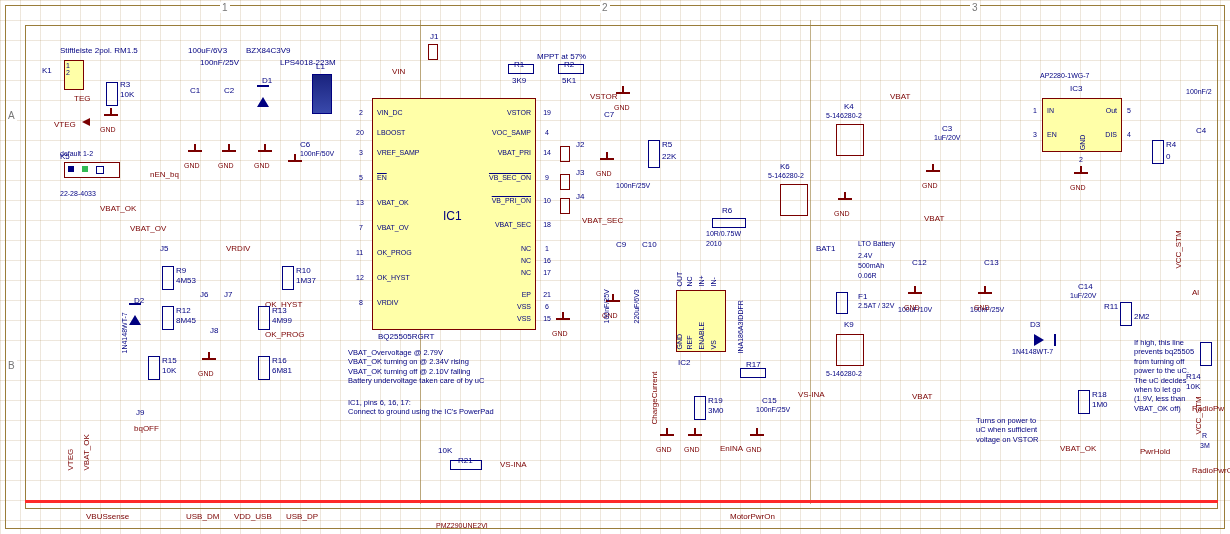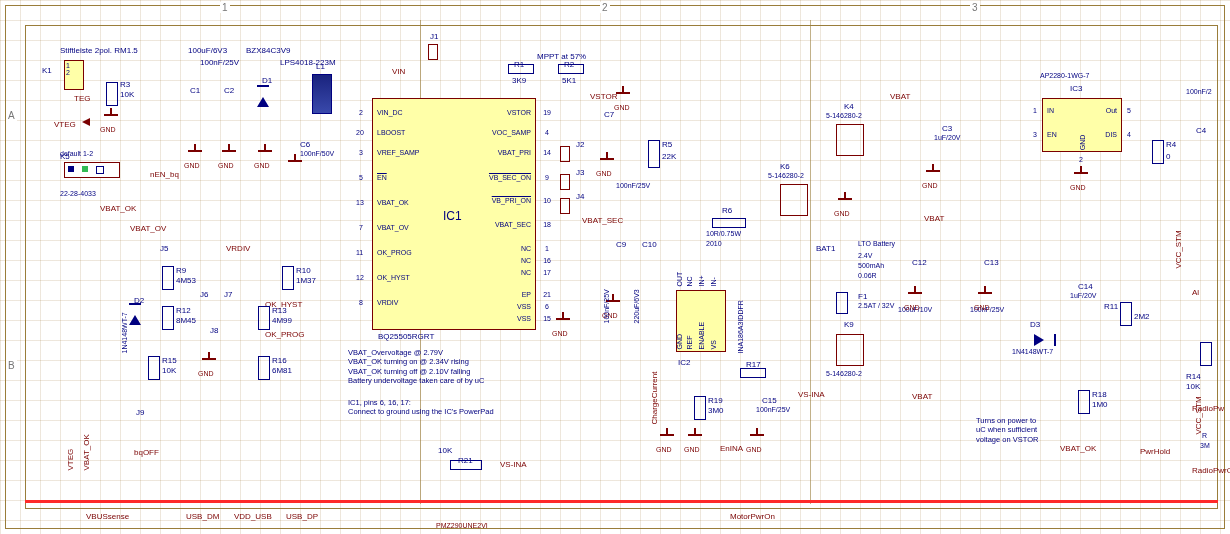--- a/index.html
+++ b/index.html
@@ -362,21 +362,21 @@
 
   <div class="val tiny" style="left:124px;top:350px;transform:rotate(-90deg);transform-origin:left">1N4148WT-7</div>
   <div class="val" style="left:134px;top:296px">D2</div>
   <div class="diode bar" style="left:130px;top:314px;transform:rotate(-90deg)"></div>
 
   <div class="net" style="left:100px;top:204px">VBAT_OK</div>
   <div class="net" style="left:130px;top:224px">VBAT_OV</div>
   <div class="net" style="left:226px;top:244px">VRDIV</div>
   <div class="net" style="left:265px;top:300px">OK_HYST</div>
   <div class="net" style="left:265px;top:330px">OK_PROG</div>
-  <div class="net" style="left:134px;top:448px">bqOFF</div>
+  <div class="net" style="left:134px;top:424px">bqOFF</div>
   <div class="net" style="left:70px;top:466px;transform:rotate(-90deg);transform-origin:left">VTEG</div>
   <div class="net" style="left:86px;top:466px;transform:rotate(-90deg);transform-origin:left">VBAT_OK</div>
 
   <div class="val" style="left:160px;top:244px">J5</div>
   <div class="val" style="left:200px;top:290px">J6</div>
   <div class="val" style="left:224px;top:290px">J7</div>
   <div class="val" style="left:210px;top:326px">J8</div>
   <div class="val" style="left:136px;top:408px">J9</div>
 
   <div class="box" style="left:162px;top:266px;width:10px;height:22px"></div>
@@ -418,20 +418,30 @@
 
   <div class="annot" style="left:976px;top:416px">
     <div>Turns on power to</div>
     <div>uC when sufficient</div>
     <div>voltage on VSTOR</div>
   </div>
   <div class="net" style="left:1060px;top:444px">VBAT_OK</div>
   <div class="net" style="left:1140px;top:447px">PwrHold</div>
   <div class="net" style="left:1192px;top:466px">RadioPwrOn</div>
 
+  <div class="annot" style="left:1134px;top:338px;max-width:78px">
+    <div>If high, this line</div>
+    <div>prevents bq25505</div>
+    <div>from turning off</div>
+    <div>power to the uC.</div>
+    <div>The uC decides</div>
+    <div>when to let go</div>
+    <div>(1.9V, less than</div>
+    <div>VBAT_OK off)</div>
+  </div>
 
   <div class="redbar"></div>
   <div class="net" style="left:86px;top:512px">VBUSsense</div>
   <div class="net" style="left:186px;top:512px">USB_DM</div>
   <div class="net" style="left:234px;top:512px">VDD_USB</div>
   <div class="net" style="left:286px;top:512px">USB_DP</div>
   <div class="net tiny" style="left:436px;top:522px">PMZ290UNE2VI</div>
   <div class="net" style="left:730px;top:512px">MotorPwrOn</div>
 </div>
 

